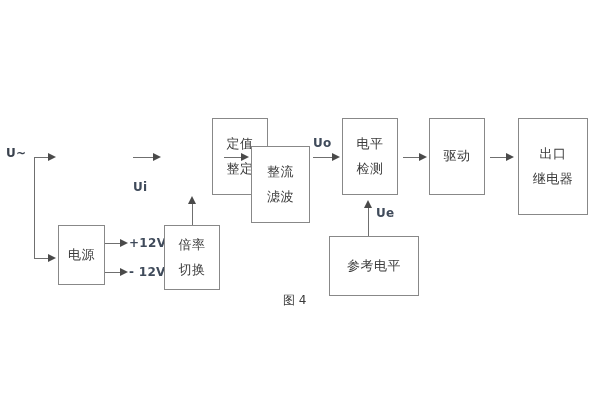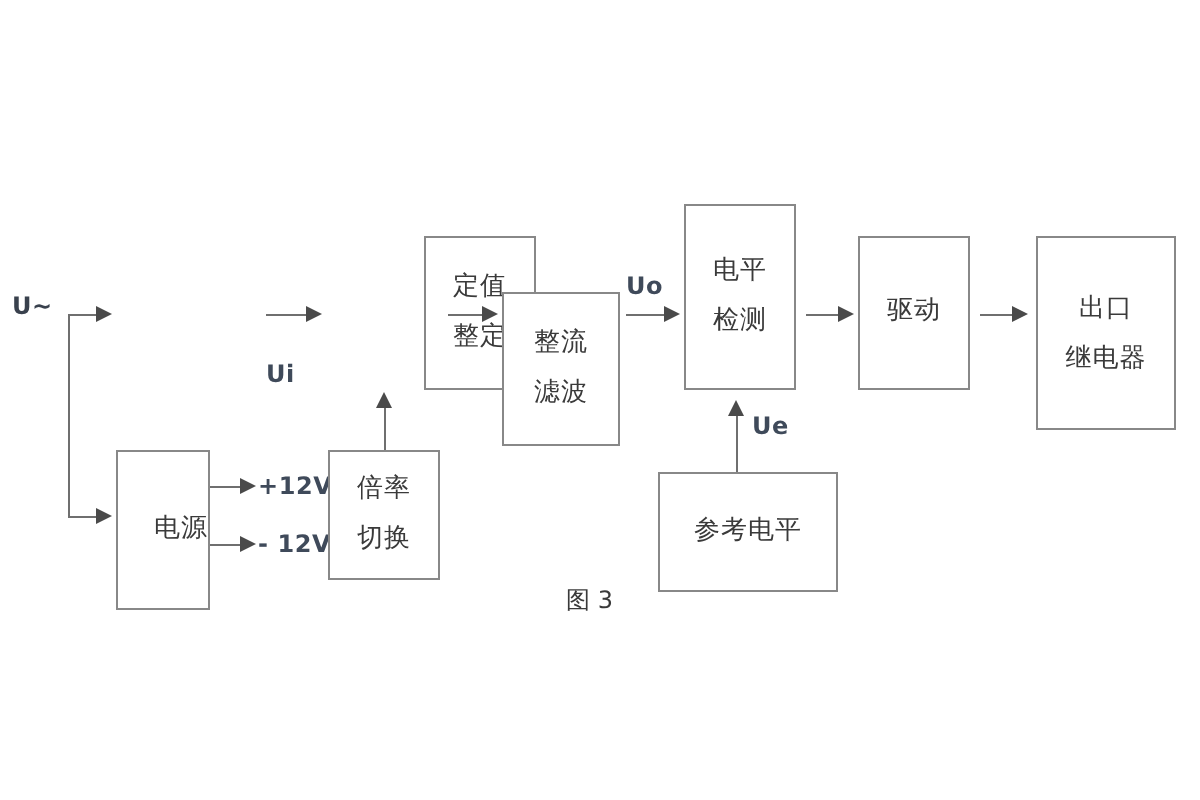--- a/index.html
+++ b/index.html
@@ -88,21 +88,21 @@
 
   <div class="label plain" style="left:6px; top:146px;">U~</div>
 
   <div class="vline" style="left:34px; top:157px; height:101px;"></div>
   <div class="hline" style="left:34px; top:157px; width:16px;"></div>
   <div class="arrow-r" style="left:48px; top:152.5px;"></div>
   <div class="hline" style="left:34px; top:258px; width:16px;"></div>
   <div class="arrow-r" style="left:48px; top:253.5px;"></div>
 
 
-  <div class="box" style="left:58px; top:225px; width:47px; height:80px;align-items:flex-end;">
+  <div class="box" style="left:58px; top:225px; width:47px; height:60px;">
     <span class="ln">电源</span>
   </div>
 
   <div class="hline" style="left:105px; top:243px; width:17px;"></div>
   <div class="arrow-r" style="left:120px; top:238.5px;"></div>
   <div class="label" style="left:129px; top:236px;">+12V</div>
 
   <div class="hline" style="left:105px; top:272px; width:17px;"></div>
   <div class="arrow-r" style="left:120px; top:267.5px;"></div>
   <div class="label" style="left:129px; top:265px;">- 12V</div>
@@ -129,21 +129,21 @@
 
   <div class="box" style="left:251px; top:118px; width:59px; height:77px;margin-top:28px;">
     <span class="ln">整流</span>
     <span class="ln">滤波</span>
   </div>
 
   <div class="label" style="left:313px; top:136px;">Uo</div>
   <div class="hline" style="left:313px; top:157px; width:21px;"></div>
   <div class="arrow-r" style="left:332px; top:152.5px;"></div>
 
-  <div class="box" style="left:342px; top:102px; width:56px; height:93px;">
+  <div class="box" style="left:342px; top:118px; width:56px; height:77px;">
     <span class="ln">电平</span>
     <span class="ln">检测</span>
   </div>
 
   <div class="vline" style="left:368px; top:207px; height:29px;"></div>
   <div class="arrow-u" style="left:363.5px; top:200px;"></div>
   <div class="label" style="left:376px; top:206px;">Ue</div>
 
   <div class="box" style="left:329px; top:236px; width:90px; height:60px;">
     <span class="ln">参考电平</span>
@@ -157,15 +157,15 @@
   </div>
 
   <div class="hline" style="left:490px; top:157px; width:18px;"></div>
   <div class="arrow-r" style="left:506px; top:152.5px;"></div>
 
   <div class="box" style="left:518px; top:118px; width:70px; height:97px;font-family:Liberation Serif, serif;">
     <span class="ln">出口</span>
     <span class="ln">继电器</span>
   </div>
 
-  <div class="caption" style="left:283px; top:292px;">图 3</div>
+  <div class="caption" style="left:283px; top:292px;">图 4</div>
 
 </div>
 
 </body></html>

